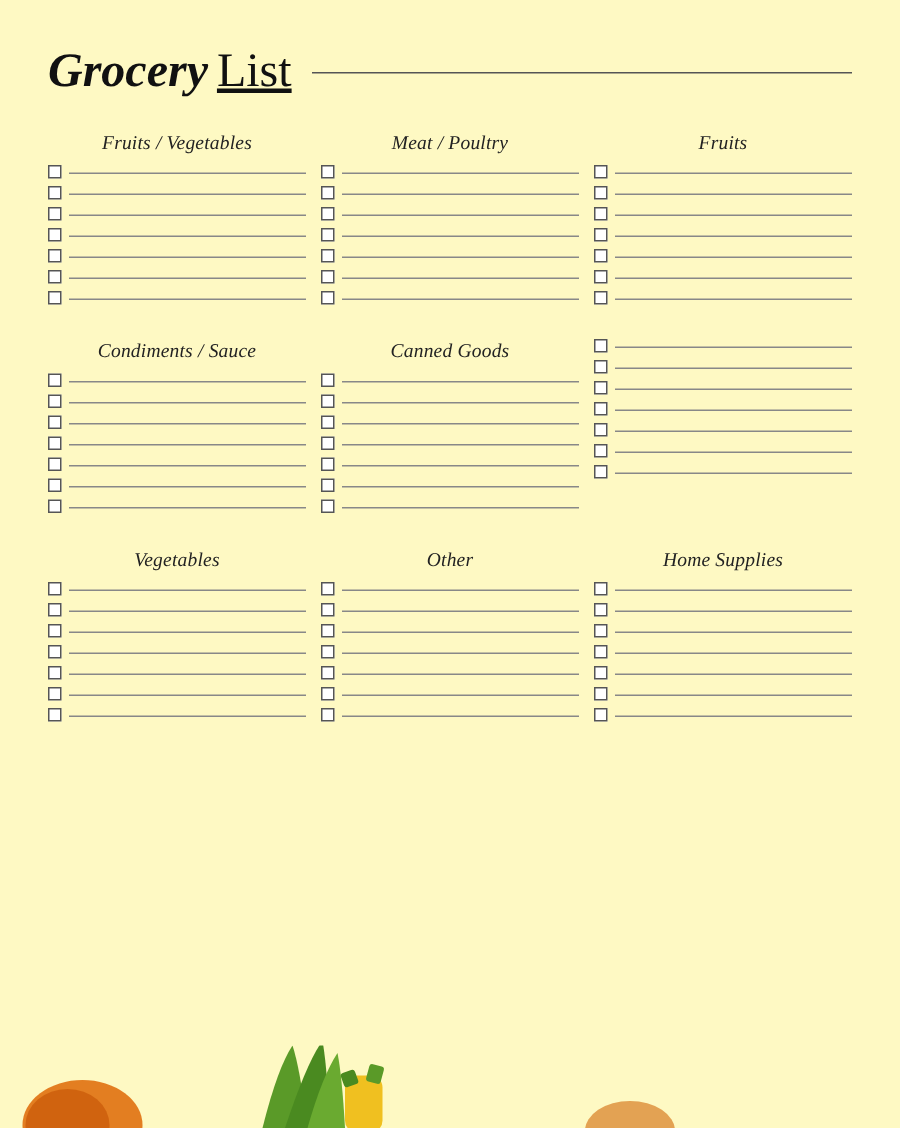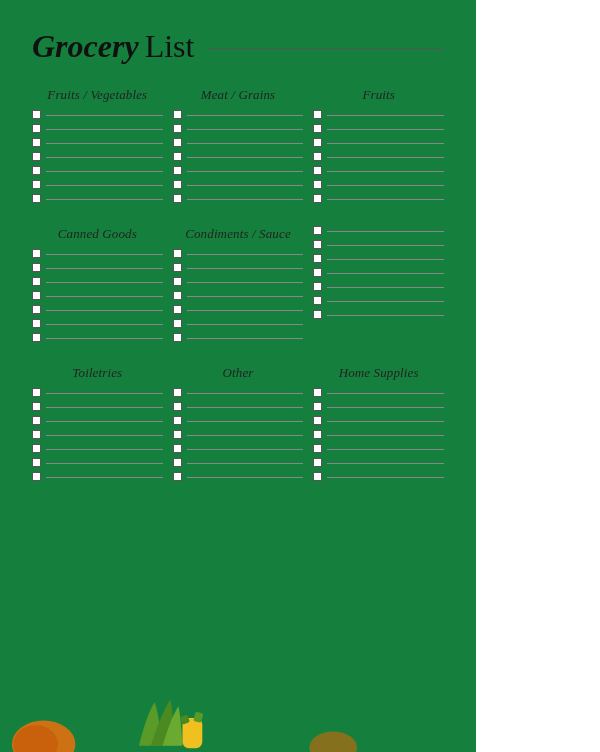--- a/index.html
+++ b/index.html
@@ -7,23 +7,23 @@
     body {
       width: 600px;
       height: 752px;
       background: #ffffff;
       font-family: Georgia, 'Times New Roman', serif;
       overflow: hidden;
       position: relative;
     }
 
     .page {
-      width: 476px;
+      width: 600px;
       height: 752px;
-      background: #15803d;
+      background: #fef9c3;
       padding: 28px 32px 20px 32px;
       position: relative;
     }
 
     .header {
       display: flex;
       align-items: center;
       margin-bottom: 22px;
     }
 
@@ -35,20 +35,21 @@
       font-family: Georgia, serif;
     }
 
     .header-subtitle {
       font-size: 32px;
       font-weight: 400;
       font-style: normal;
       color: #111;
       margin-left: 6px;
       font-family: Georgia, serif;
+      text-decoration: underline;
     }
 
     .header-line {
       flex: 1;
       height: 1.5px;
       background: #555;
       margin-left: 14px;
       margin-top: 4px;
     }
 
@@ -151,21 +152,21 @@
             <div class="item-line"></div>
           </li>
         <li class="checklist-item">
             <div class="checkbox"></div>
             <div class="item-line"></div>
           </li>
       </ul>
     </div>
 
     <div class="section">
-      <div class="section-title">Meat / Grains</div>
+      <div class="section-title">Meat / Poultry</div>
       <ul class="checklist">
         <li class="checklist-item">
             <div class="checkbox"></div>
             <div class="item-line"></div>
           </li>
         <li class="checklist-item">
             <div class="checkbox"></div>
             <div class="item-line"></div>
           </li>
         <li class="checklist-item">
@@ -219,20 +220,54 @@
             <div class="item-line"></div>
           </li>
         <li class="checklist-item">
             <div class="checkbox"></div>
             <div class="item-line"></div>
           </li>
       </ul>
     </div>
 
     <div class="section">
+      <div class="section-title">Condiments / Sauce</div>
+      <ul class="checklist">
+        <li class="checklist-item">
+            <div class="checkbox"></div>
+            <div class="item-line"></div>
+          </li>
+        <li class="checklist-item">
+            <div class="checkbox"></div>
+            <div class="item-line"></div>
+          </li>
+        <li class="checklist-item">
+            <div class="checkbox"></div>
+            <div class="item-line"></div>
+          </li>
+        <li class="checklist-item">
+            <div class="checkbox"></div>
+            <div class="item-line"></div>
+          </li>
+        <li class="checklist-item">
+            <div class="checkbox"></div>
+            <div class="item-line"></div>
+          </li>
+        <li class="checklist-item">
+            <div class="checkbox"></div>
+            <div class="item-line"></div>
+          </li>
+        <li class="checklist-item">
+            <div class="checkbox"></div>
+            <div class="item-line"></div>
+          </li>
+      </ul>
+    </div>
+
+    <div class="section">
       <div class="section-title">Canned Goods</div>
       <ul class="checklist">
         <li class="checklist-item">
             <div class="checkbox"></div>
             <div class="item-line"></div>
           </li>
         <li class="checklist-item">
             <div class="checkbox"></div>
             <div class="item-line"></div>
           </li>
@@ -253,88 +288,54 @@
             <div class="item-line"></div>
           </li>
         <li class="checklist-item">
             <div class="checkbox"></div>
             <div class="item-line"></div>
           </li>
       </ul>
     </div>
 
     <div class="section">
-      <div class="section-title">Condiments / Sauce</div>
-      <ul class="checklist">
-        <li class="checklist-item">
-            <div class="checkbox"></div>
-            <div class="item-line"></div>
-          </li>
-        <li class="checklist-item">
-            <div class="checkbox"></div>
-            <div class="item-line"></div>
-          </li>
-        <li class="checklist-item">
-            <div class="checkbox"></div>
-            <div class="item-line"></div>
-          </li>
-        <li class="checklist-item">
-            <div class="checkbox"></div>
-            <div class="item-line"></div>
-          </li>
-        <li class="checklist-item">
-            <div class="checkbox"></div>
-            <div class="item-line"></div>
-          </li>
-        <li class="checklist-item">
-            <div class="checkbox"></div>
-            <div class="item-line"></div>
-          </li>
-        <li class="checklist-item">
-            <div class="checkbox"></div>
-            <div class="item-line"></div>
-          </li>
-      </ul>
-    </div>
-
-    <div class="section">
-      <ul class="checklist">
-        <li class="checklist-item">
-            <div class="checkbox"></div>
-            <div class="item-line"></div>
-          </li>
-        <li class="checklist-item">
-            <div class="checkbox"></div>
-            <div class="item-line"></div>
-          </li>
-        <li class="checklist-item">
-            <div class="checkbox"></div>
-            <div class="item-line"></div>
-          </li>
-        <li class="checklist-item">
-            <div class="checkbox"></div>
-            <div class="item-line"></div>
-          </li>
-        <li class="checklist-item">
-            <div class="checkbox"></div>
-            <div class="item-line"></div>
-          </li>
-        <li class="checklist-item">
-            <div class="checkbox"></div>
-            <div class="item-line"></div>
-          </li>
-        <li class="checklist-item">
-            <div class="checkbox"></div>
-            <div class="item-line"></div>
-          </li>
-      </ul>
-    </div>
-
-    <div class="section">
-      <div class="section-title">Toiletries</div>
+      <ul class="checklist">
+        <li class="checklist-item">
+            <div class="checkbox"></div>
+            <div class="item-line"></div>
+          </li>
+        <li class="checklist-item">
+            <div class="checkbox"></div>
+            <div class="item-line"></div>
+          </li>
+        <li class="checklist-item">
+            <div class="checkbox"></div>
+            <div class="item-line"></div>
+          </li>
+        <li class="checklist-item">
+            <div class="checkbox"></div>
+            <div class="item-line"></div>
+          </li>
+        <li class="checklist-item">
+            <div class="checkbox"></div>
+            <div class="item-line"></div>
+          </li>
+        <li class="checklist-item">
+            <div class="checkbox"></div>
+            <div class="item-line"></div>
+          </li>
+        <li class="checklist-item">
+            <div class="checkbox"></div>
+            <div class="item-line"></div>
+          </li>
+      </ul>
+    </div>
+
+    <div class="section">
+      <div class="section-title">Vegetables</div>
       <ul class="checklist">
         <li class="checklist-item">
             <div class="checkbox"></div>
             <div class="item-line"></div>
           </li>
         <li class="checklist-item">
             <div class="checkbox"></div>
             <div class="item-line"></div>
           </li>
         <li class="checklist-item">

